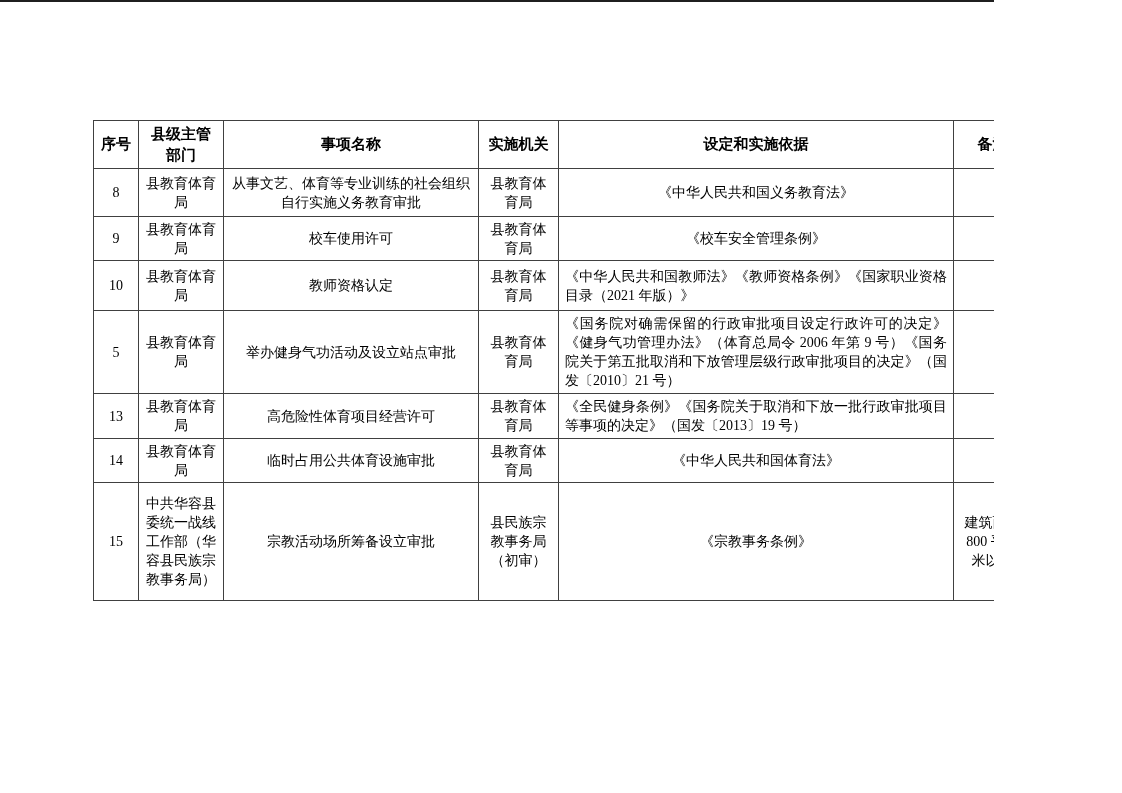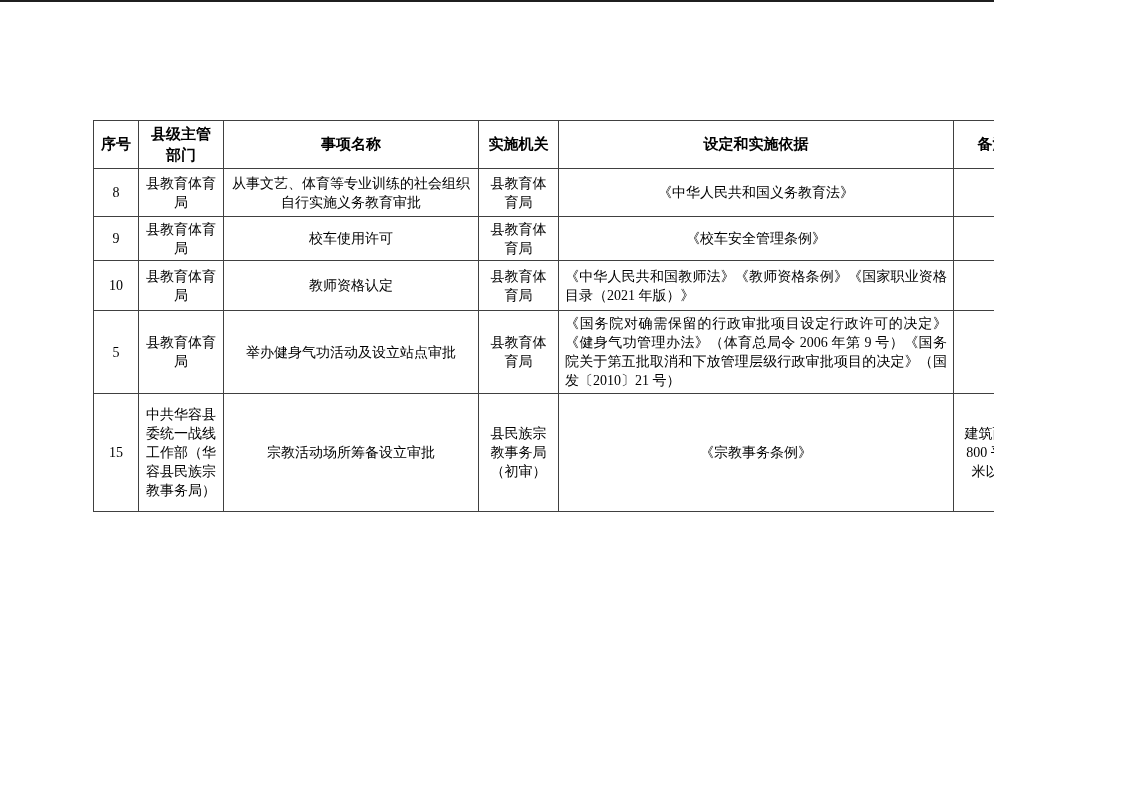--- a/index.html
+++ b/index.html
@@ -120,20 +120,36 @@
         <td class="c-remark"></td>
       </tr>
       <tr class="row-12">
         <td class="c-no">5</td>
         <td class="c-dept">县教育体育局</td>
         <td class="c-item">举办健身气功活动及设立站点审批</td>
         <td class="c-agency">县教育体育局</td>
         <td class="c-basis left">《国务院对确需保留的行政审批项目设定行政许可的决定》《健身气功管理办法》（体育总局令 2006 年第 9 号）《国务院关于第五批取消和下放管理层级行政审批项目的决定》（国发〔2010〕21 号）</td>
         <td class="c-remark"></td>
       </tr>
+      <tr class="row-13">
+        <td class="c-no">13</td>
+        <td class="c-dept">县教育体育局</td>
+        <td class="c-item">高危险性体育项目经营许可</td>
+        <td class="c-agency">县教育体育局</td>
+        <td class="c-basis left">《全民健身条例》《国务院关于取消和下放一批行政审批项目等事项的决定》（国发〔2013〕19 号）</td>
+        <td class="c-remark"></td>
+      </tr>
+      <tr class="row-14">
+        <td class="c-no">14</td>
+        <td class="c-dept">县教育体育局</td>
+        <td class="c-item">临时占用公共体育设施审批</td>
+        <td class="c-agency">县教育体育局</td>
+        <td class="c-basis">《中华人民共和国体育法》</td>
+        <td class="c-remark"></td>
+      </tr>
       <tr class="row-15">
         <td class="c-no">15</td>
         <td class="c-dept">中共华容县委统一战线工作部（华容县民族宗教事务局）</td>
         <td class="c-item">宗教活动场所筹备设立审批</td>
         <td class="c-agency">县民族宗教事务局（初审）</td>
         <td class="c-basis">《宗教事务条例》</td>
         <td class="c-remark">建筑面积 800 平方米以下</td>
       </tr>
     </tbody>
   </table>

